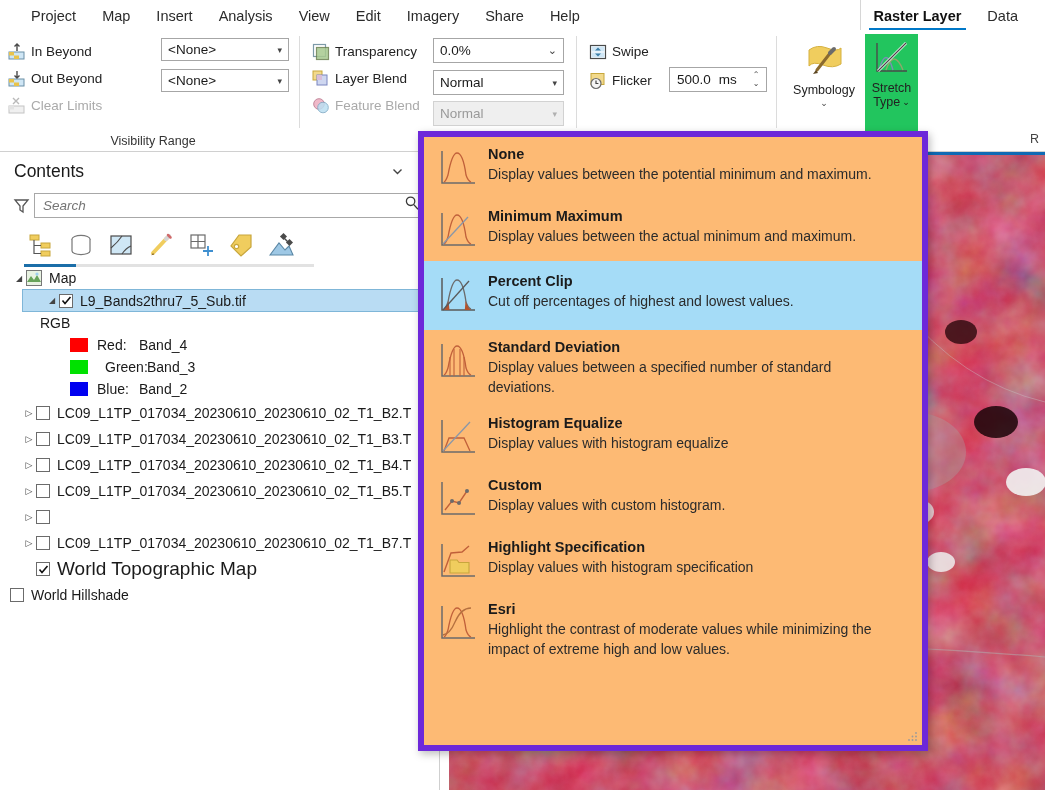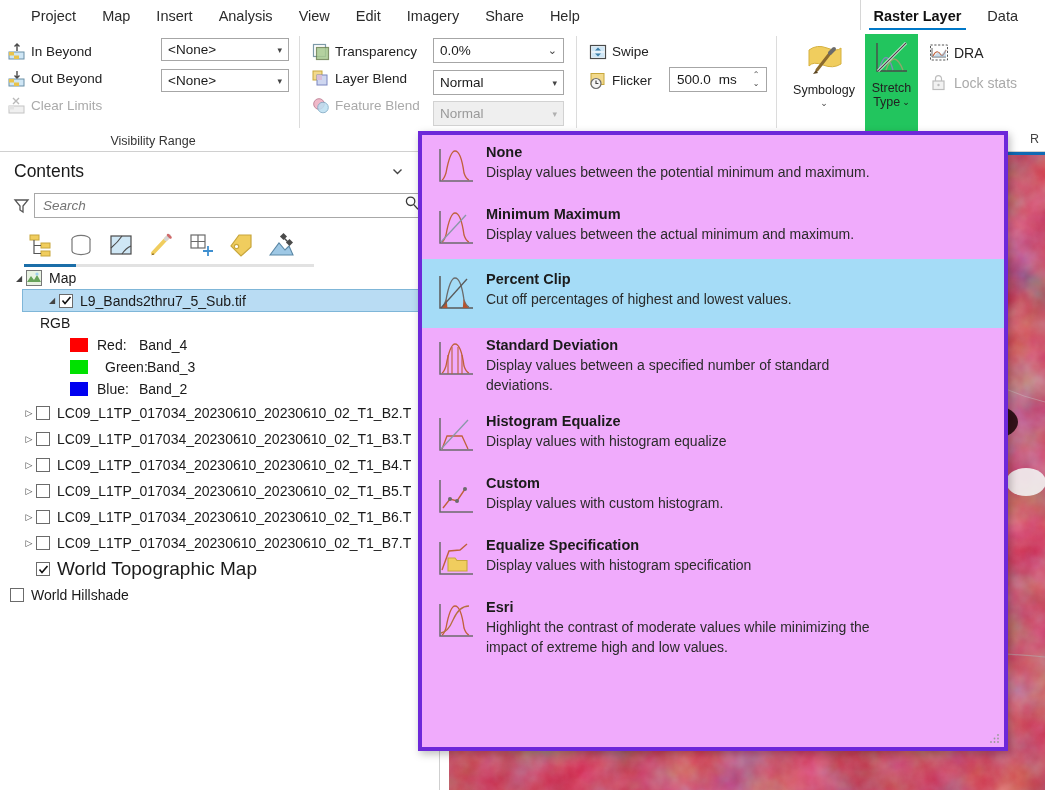--- a/index.html
+++ b/index.html
@@ -138,22 +138,22 @@
   
   .map {
     position: absolute; left: 441px; top: 152px; width: 604px; height: 638px;
     overflow: hidden; background: #b8182c;
   }
   .map-top-border { position:absolute; left:441px; top:152px; width:604px; height:3px; background:#0f6ab4; z-index:3;}
   .map-left-edge { position:absolute; left:441px; top:152px; width:8px; height:638px; background:#ffffff; z-index:3;}
 
   
   .dropdown {
-    position: absolute; left: 418px; top: 131px; width: 590px; height: 620px;
-    background: #f0abfc; border: 4px solid #6d28d9;
+    position: absolute; left: 418px; top: 131px; width: 510px; height: 620px;
+    background: #fdba74; border: 6px solid #6d28d9;
     box-shadow: 2px 3px 8px rgba(0,0,0,0.26);
     z-index: 20; overflow: hidden;
   }
   .ditem {
     display: flex; padding: 8px 10px 8px 14px; cursor: default;
   }
   .ditem.sel { background: #a5dcf7; }
   .dicon { width: 40px; height: 44px; flex: 0 0 40px; margin-right: 10px; margin-top: 2px; }
   .dtext { flex: 1; padding-top: 1px; }
   .dtitle { font-size: 14.5px; font-weight: bold; color: #1b1b1b; margin-bottom: 3px; }
@@ -343,44 +343,20 @@
           <path d="M5 31 L33 3" stroke="#4a4a4a" stroke-width="1.2" fill="none"></path>
         </svg>
       </span>
       <span>Stretch</span>
       <span style="display:flex;align-items:center;gap:2px;">
         <span>Type</span>
         <span style="font-size:9px;color:#1a1a1a;">⌄</span>
       </span>
     </div>
 
-    <div style="position:absolute; left:152px; top:8px;">
-      <div class="rrow" style="height:30px;">
-        <span class="ricon" style="width:20px;flex:0 0 20px;">
-          <svg width="20" height="18" viewBox="0 0 20 18">
-            <rect x="1.5" y="1" width="17" height="15" fill="none" stroke="#555" stroke-width="1" stroke-dasharray="2.2 1.6"></rect>
-            <path d="M3 13 L3 4" stroke="#666" stroke-width="1"></path>
-            <path d="M3 13 L17 13" stroke="#666" stroke-width="1"></path>
-            <path d="M4 12 Q8 4 12 11 Q14 13 17 6" stroke="#c0603a" stroke-width="1.2" fill="none"></path>
-            <path d="M4 13 L9 8 L12 11 L17 5 L17 13 Z" fill="#9fc0d8" opacity="0.55"></path>
-          </svg>
-        </span>
-        <span class="rlabel" style="font-size:14px;">DRA</span>
-      </div>
-      <div class="rrow" style="height:30px;">
-        <span class="ricon" style="width:20px;flex:0 0 20px;">
-          <svg width="20" height="18" viewBox="0 0 20 18">
-            <rect x="4" y="7" width="11" height="8.5" fill="#f2f2f2" stroke="#bdbdbd" stroke-width="1.2"></rect>
-            <path d="M6.5 7 L6.5 4.6 A3 3 0 0 1 12.5 4.6 L12.5 7" fill="none" stroke="#bdbdbd" stroke-width="1.2"></path>
-            <circle cx="9.5" cy="11" r="1.2" fill="#bdbdbd"></circle>
-          </svg>
-        </span>
-        <span class="rlabel dim" style="font-size:14px;">Lock stats</span>
-      </div>
-    </div>
   </div>
 </div>
 
 <div class="ribbon-group-r">R</div>
 
 <div class="map">
   <svg width="604" height="638" viewBox="0 0 604 638" preserveAspectRatio="none">
     <defs>
       <radialGradient id="g1" cx="50%" cy="50%" r="50%">
         <stop offset="0%" stop-color="#ff2a45"></stop>
@@ -564,21 +540,20 @@
       <span class="tlabel" style="font-size:14px;">LC09_L1TP_017034_20230610_20230610_02_T1_B4.T</span>
     </div>
     <div class="trow" style="padding-left:22px; height:26px;">
       <span class="exp" style="font-size:9px;">▷</span>
       <span class="chk"></span>
       <span class="tlabel" style="font-size:14px;">LC09_L1TP_017034_20230610_20230610_02_T1_B5.T</span>
     </div>
     <div class="trow" style="padding-left:22px; height:26px;">
       <span class="exp" style="font-size:9px;">▷</span>
       <span class="chk"></span>
-      <span class="tlabel" style="font-size:14px;">LC09_L1TP_017034_20230610_20230610_02_T1_B6.T</span>
     </div>
     <div class="trow" style="padding-left:22px; height:26px;">
       <span class="exp" style="font-size:9px;">▷</span>
       <span class="chk"></span>
       <span class="tlabel" style="font-size:14px;">LC09_L1TP_017034_20230610_20230610_02_T1_B7.T</span>
     </div>
 
     <div class="trow" style="padding-left:36px; height:26px;">
       <span class="chk">
         <svg width="11" height="11" viewBox="0 0 11 11">
@@ -685,21 +660,21 @@
 
   <div class="ditem">
     <span class="dicon">
       <svg width="40" height="44" viewBox="0 0 40 44">
         <path d="M4 4 L4 36 L37 36" stroke="#6b6b6b" stroke-width="1.5" fill="none"></path>
         <path d="M6 32 L13 13 L24 12 L31 6" stroke="#c0603a" stroke-width="1.4" fill="none"></path>
         <path d="M12 20 L19 20 L21 22.5 L31 22.5 L31 33 L12 33 Z" fill="#f0cd5e" stroke="#c8a63c" stroke-width="1.1"></path>
       </svg>
     </span>
     <span class="dtext">
-      <div class="dtitle">Equalize Specification</div>
+      <div class="dtitle">Highlight Specification</div>
       <div class="ddesc">Display values with histogram specification</div>
     </span>
   </div>
 
   <div class="ditem">
     <span class="dicon">
       <svg width="40" height="44" viewBox="0 0 40 44">
         <path d="M4 4 L4 36 L37 36" stroke="#6b6b6b" stroke-width="1.5" fill="none"></path>
         <path d="M6 35 Q8 34 10 28 Q14 6 19 6 Q25 6 28 28 Q30 34 33 35" stroke="#c0603a" stroke-width="1.3" fill="none"></path>
         <path d="M5 33 Q12 32 17 20 Q23 6 33 6" stroke="#b5703f" stroke-width="1.3" fill="none"></path>

